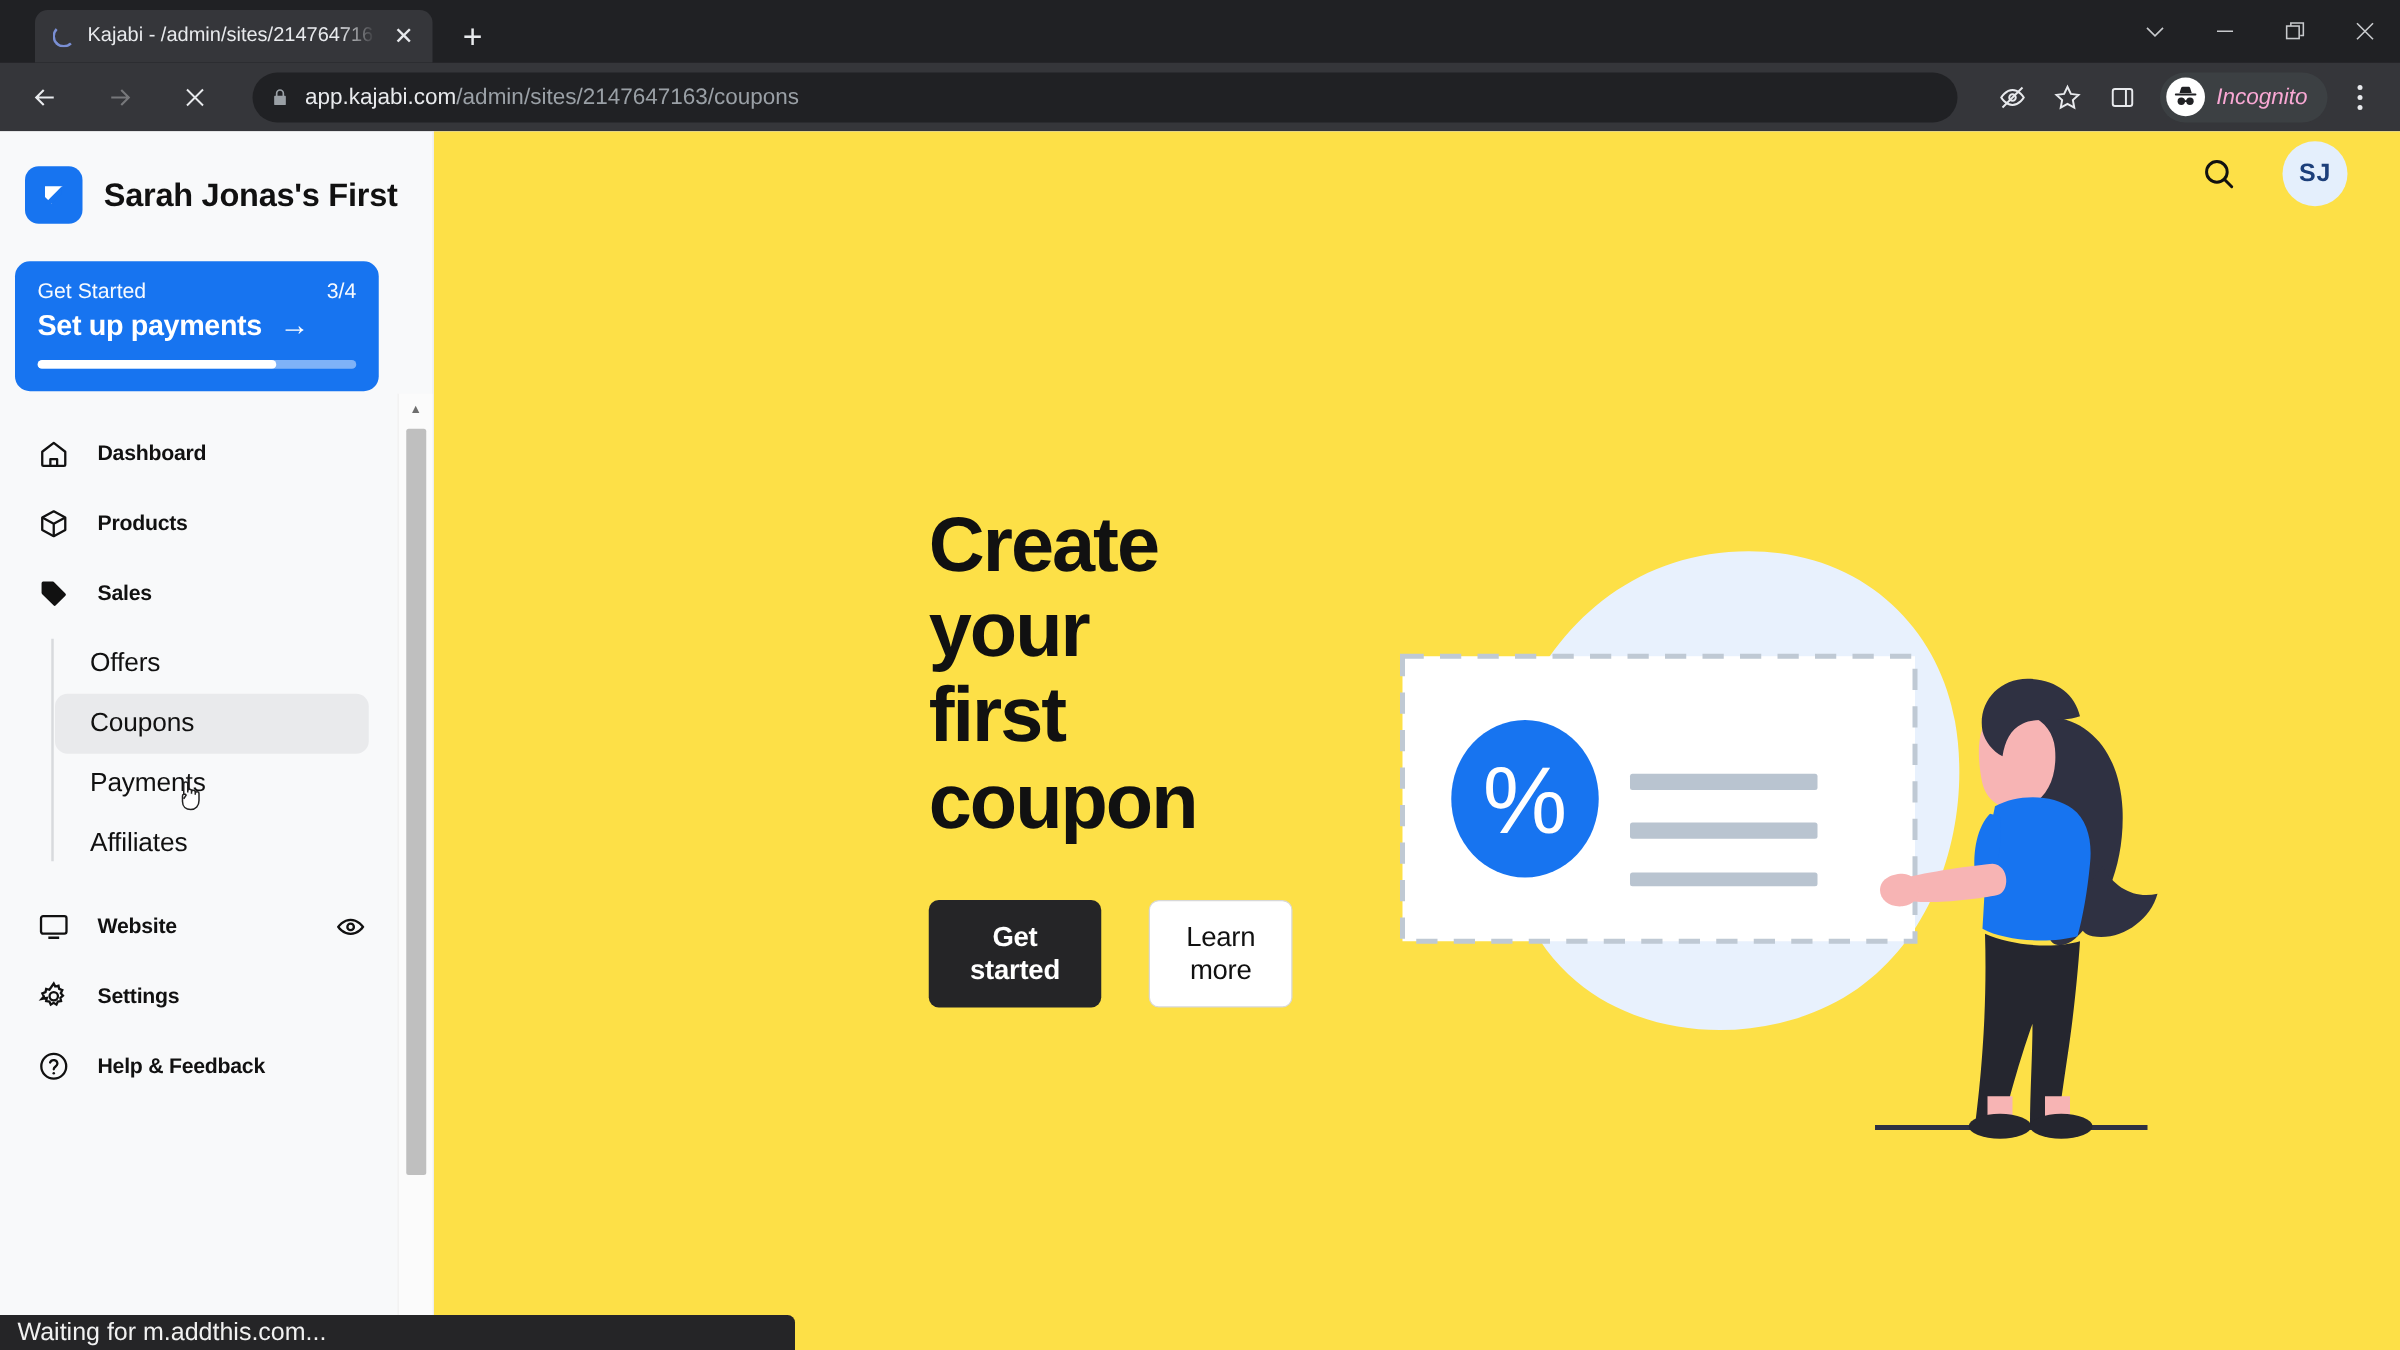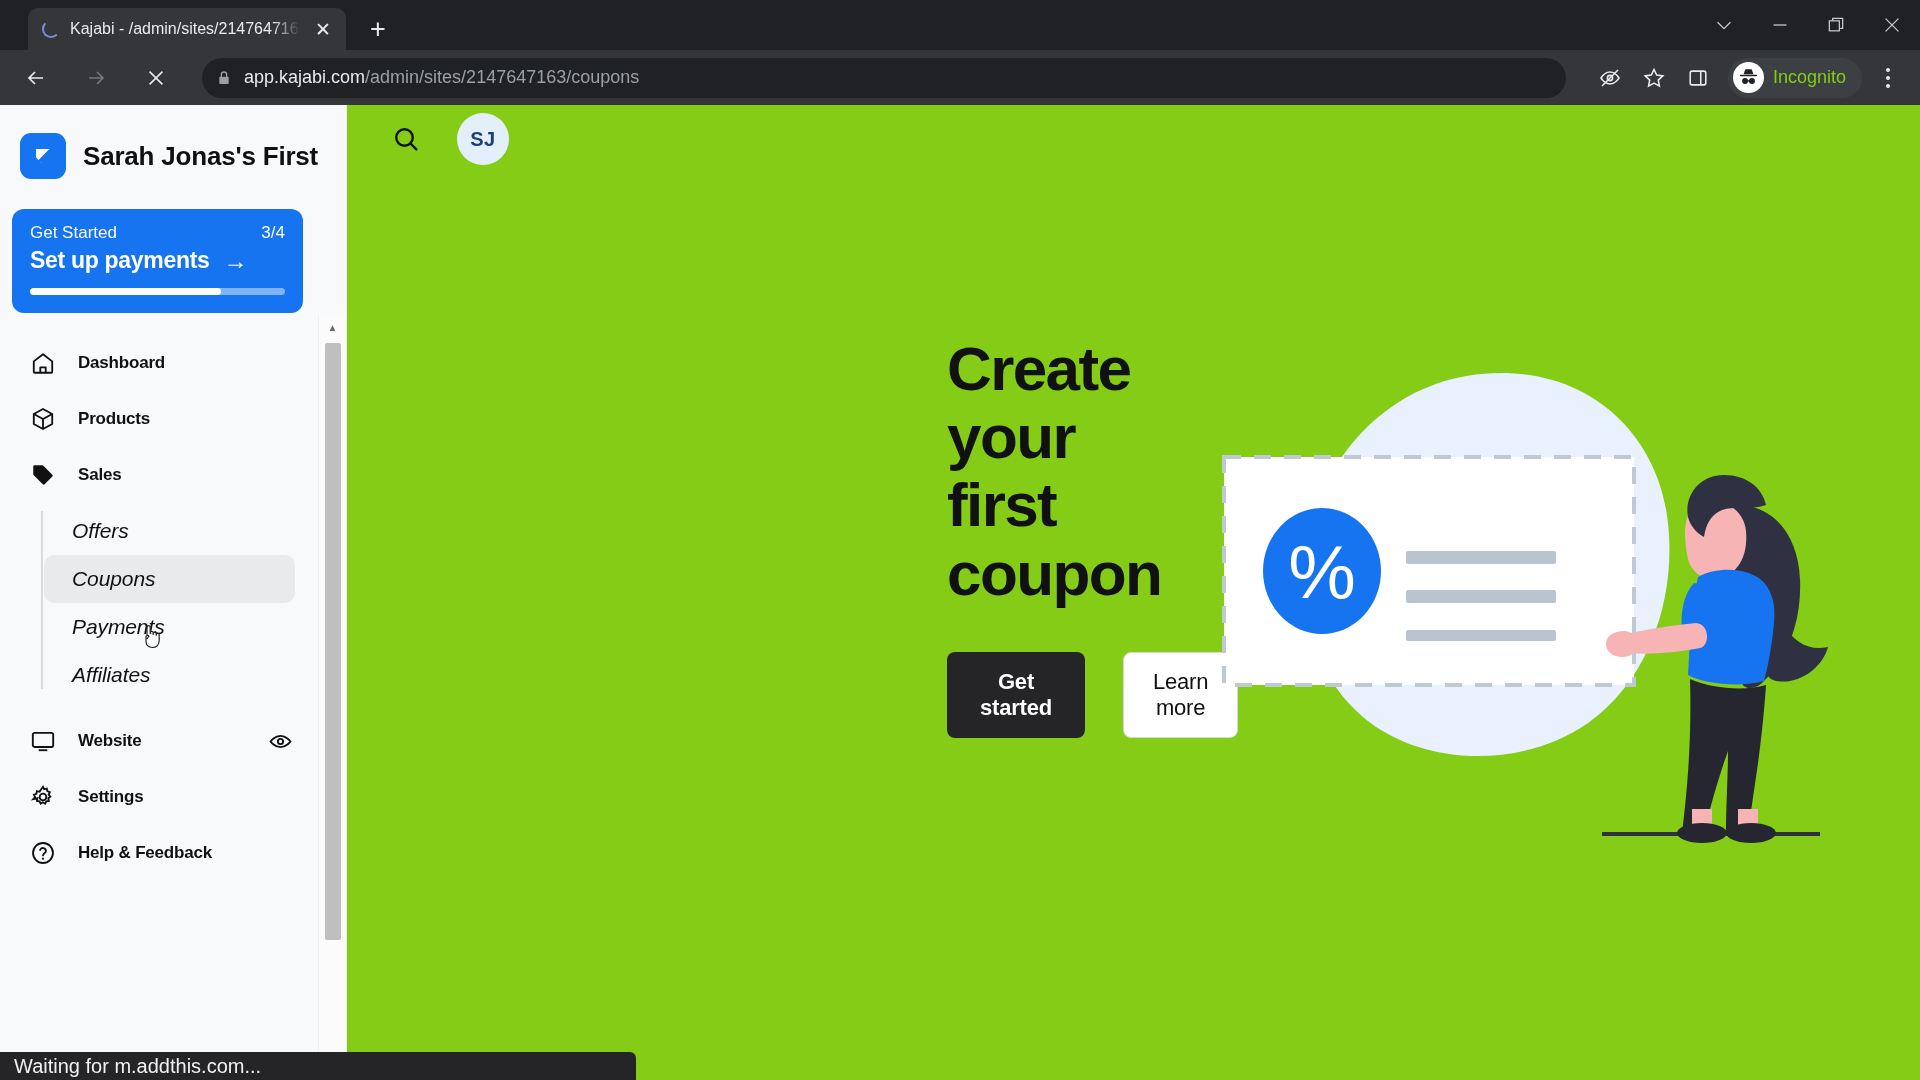--- a/index.html
+++ b/index.html
@@ -66,21 +66,21 @@
   .omni-right { display: flex; align-items: center; gap: 4px; }
   .tb-icon { width: 40px; height: 40px; display: flex; align-items: center; justify-content: center; color: #e8eaed; flex: 0 0 40px; }
   .incognito-chip {
     height: 40px; background: #3c4043; border-radius: 20px; display: flex; align-items: center;
     gap: 9px; padding: 0 16px 0 5px; margin-left: 6px;
   }
   .inc-badge {
     width: 31px; height: 31px; border-radius: 50%; background: #fff;
     display: flex; align-items: center; justify-content: center; flex: 0 0 31px;
   }
-  .inc-label { color: #84cc16; font-size: 18px; white-space: nowrap; }
+  .inc-label { color: #f9a8d4; font-size: 18px; white-space: nowrap; font-style: italic; }
   .kebab { width: 36px; height: 40px; display: flex; flex-direction: column; align-items: center;
     justify-content: center; gap: 4px; margin-left: 4px; flex: 0 0 36px; }
   .kebab i { width: 4px; height: 4px; border-radius: 50%; background: #e8eaed; display: block; }
 
   
   .page { flex: 1; display: flex; background: #fff; position: relative; overflow: hidden; }
 
   
   .sidebar {
     width: 347px; flex: 0 0 347px; background: #f8f9fa; position: relative;
@@ -109,42 +109,42 @@
   .gs-fill { height: 100%; background: #fff; border-radius: 4px; }
 
   .nav-item {
     display: flex; align-items: center; gap: 20px; padding: 13px 18px 13px 22px;
     border-radius: 10px; margin: 0 6px 0 6px; position: relative;
   }
   .nav-icon { width: 30px; height: 30px; flex: 0 0 30px; display: flex; align-items: center; justify-content: center; color: #111; }
   .nav-label { font-size: 17px; color: #111; font-weight: 700; letter-spacing: -0.2px; }
   .nav-trailing { margin-left: auto; width: 30px; height: 30px; display: flex; align-items: center; justify-content: center; color: #111; }
 
-  .subnav { position: relative; padding-left: 44px; margin-top: 4px; font-style: italic; }
+  .subnav { position: relative; padding-left: 44px; margin-top: 4px; }
   .subnav::before {
     content: ""; position: absolute; left: 41px; top: 4px; bottom: 10px;
     width: 2px; background: #d8dadd;
   }
   .sub-item { padding: 12px 18px 12px 28px; border-radius: 10px; margin-right: 24px; }
   .sub-label { font-size: 21px; color: #111; letter-spacing: -0.1px; }
   .sub-item.active { background: #e9eaec; }
 
   .cursor-hand { position: absolute; left: 141px; top: 517px; width: 22px; height: 28px; pointer-events: none; }
 
   
   .sb-scroll {
     position: absolute; right: 0; top: 210px; bottom: 0; width: 28px;
     background: #fbfbfb; border-left: 1px solid #f0f0f0;
   }
   .sb-arrow { height: 24px; display: flex; align-items: center; justify-content: center; color: #6e6e6e; font-size: 10px; }
   .sb-arrow.bottom { position: absolute; bottom: 6px; left: 0; right: 0; }
   .sb-thumb { position: absolute; left: 6px; right: 5px; top: 28px; height: 597px; background: #bfbfbf; border-radius: 2px; }
 
   
-  .main { flex: 1; display: flex; min-width: 0; background: #84cc16; }
+  .main { flex: 1; display: flex; flex-direction: column; min-width: 0; background: #fde047; }
   .topbar { height: 68px; flex: 0 0 68px; display: flex; align-items: center; justify-content: flex-end;
             padding: 0 42px; gap: 34px; }
   .search-btn { width: 34px; height: 34px; display: flex; align-items: center; justify-content: center; color: #111; }
   .avatar {
     width: 52px; height: 52px; border-radius: 50%; background: #e4effc;
     display: flex; align-items: center; justify-content: center;
     color: #1c3f7a; font-size: 20px; font-weight: 700; letter-spacing: .5px;
   }
 
   .hero { flex: 1; display: flex; align-items: flex-start; padding: 230px 0 0 0; }

